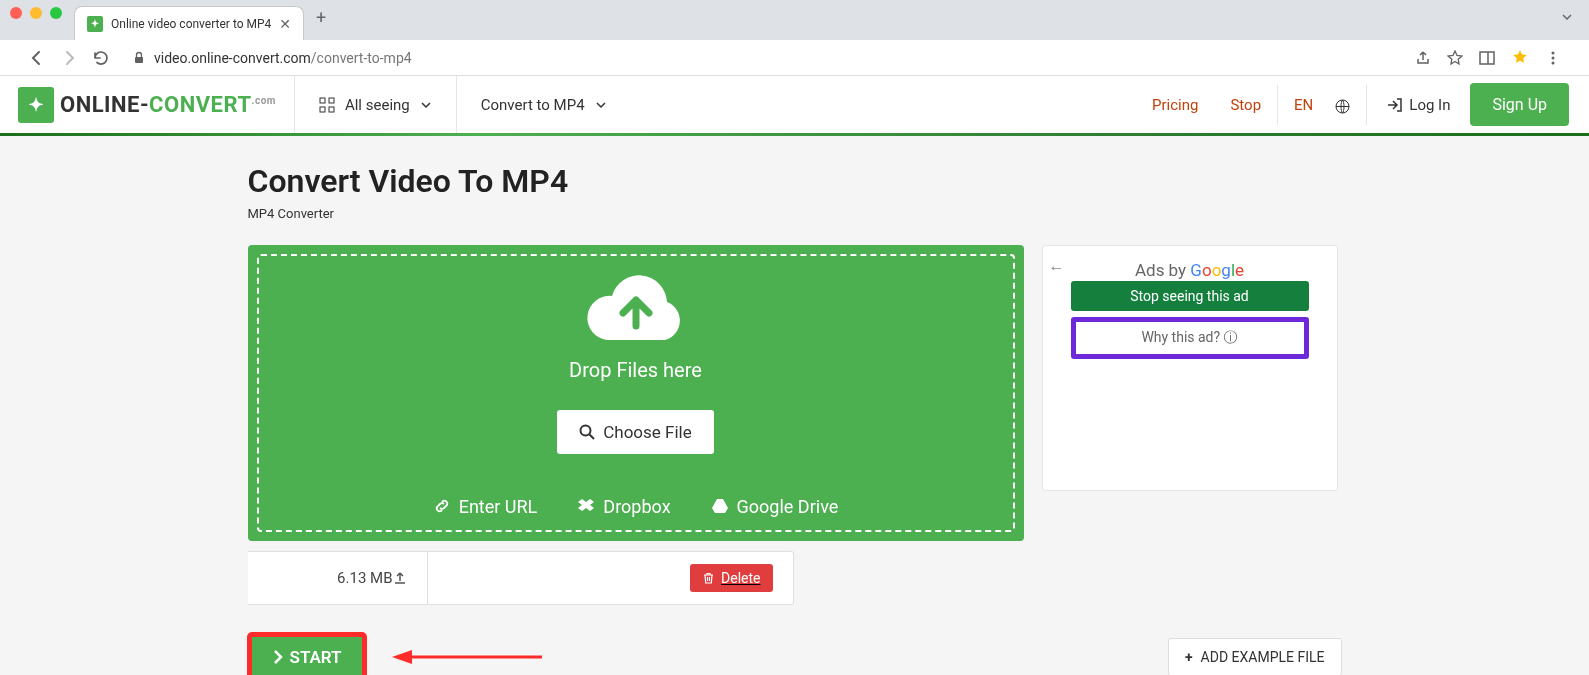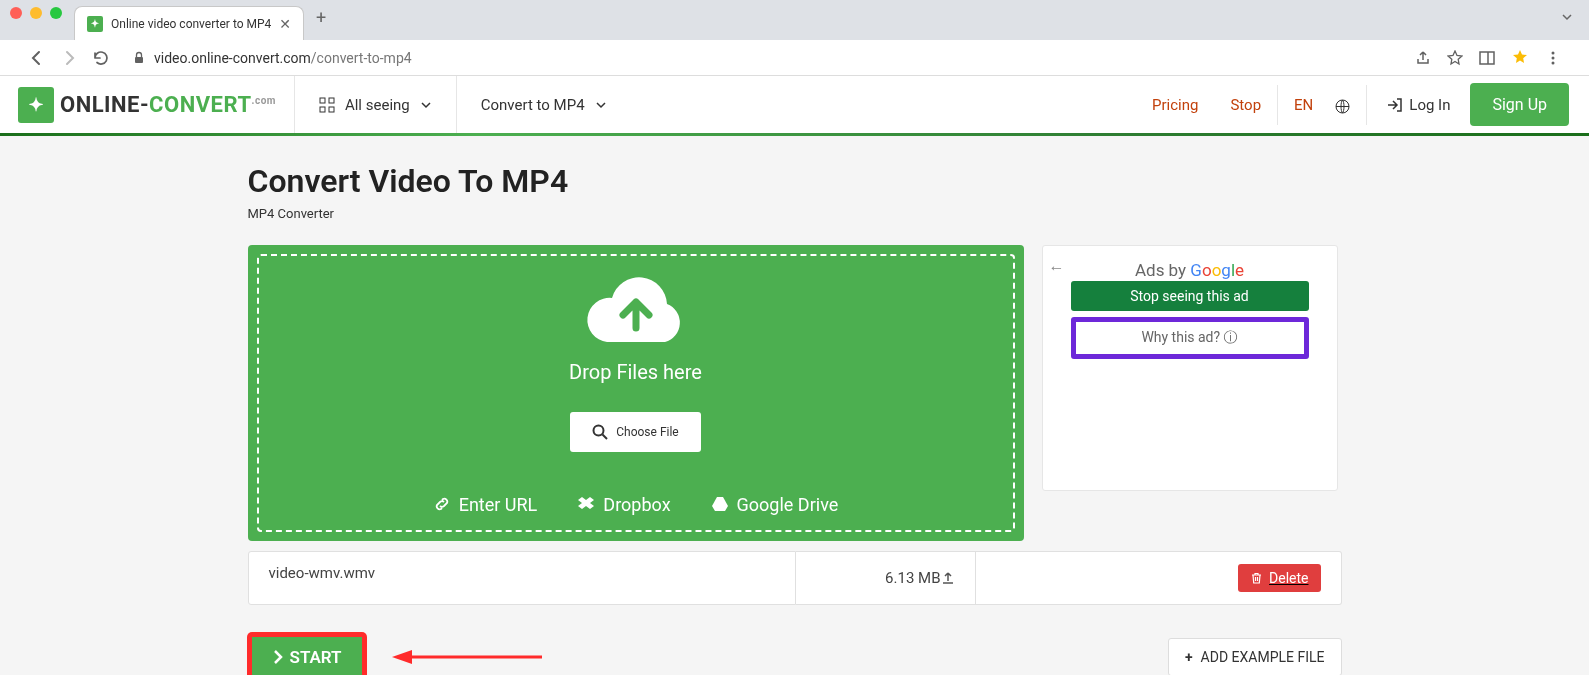--- a/index.html
+++ b/index.html
@@ -47,21 +47,21 @@
 .content { padding: 26px 0 0 0; display:flex; justify-content:center; }
 .main-col { width: 1094px; }
 .page-title { font-size: 32px; font-weight: 600; color: #222; }
 .page-sub { font-size: 13px; color: #333; margin-top: 6px; }
 
 .row { display:flex; gap: 18px; margin-top: 24px; align-items:flex-start;}
 .drop-zone { width: 776px; height: 296px; background: #4CAF50; border-radius: 4px; padding: 9px; }
 .drop-inner { width:100%; height:100%; border: 2px dashed #fff; border-radius: 4px; display:flex; flex-direction:column; align-items:center; justify-content:center; color:#fff; }
 .cloud-icon { width: 110px; height: 78px; margin-bottom: 10px; }
 .drop-text { font-size: 20px; margin-bottom: 28px; }
-.choose-btn { background:#fff; color:#333; padding: 12px 22px; border-radius:3px; font-size:12px; display:flex; align-items:center; gap:8px; cursor:pointer; }
+.choose-btn { background:#fff; color:#333; padding: 12px 22px; border-radius:3px; font-size:17px; display:flex; align-items:center; gap:8px; cursor:pointer; }
 .source-row { display:flex; gap: 40px; margin-top: 42px; }
 .source-link { color:#fff; font-size:18px; display:flex; align-items:center; gap:8px; cursor:pointer;}
 
 .ad-box { width: 296px; height: 246px; background:#fff; border:1px solid #e6e6e6; border-radius:3px; position:relative; padding: 14px 28px;}
 .ad-back { position:absolute; left:6px; top:10px; color:#888; font-size:16px; cursor:pointer;}
 .ad-title { text-align:center; font-size:17px; color:#666; }
 .ad-google { font-family: Georgia, serif; font-weight:400;}
 .ad-g-multi span:nth-child(1){color:#4285F4;} .ad-g-multi span:nth-child(2){color:#EA4335;} .ad-g-multi span:nth-child(3){color:#FBBC05;} .ad-g-multi span:nth-child(4){color:#4285F4;} .ad-g-multi span:nth-child(5){color:#34A853;} .ad-g-multi span:nth-child(6){color:#EA4335;}
 .ad-stop { background:#15803d; color:#fff; text-align:center; padding:7px; border-radius:3px; font-size:14px; cursor:pointer; margin-bottom:6px;}
 .ad-why { background:#fff; border:5px solid #6d28d9; color:#666; text-align:center; padding:7px; border-radius:3px; font-size:14px; cursor:pointer;}
@@ -255,21 +255,20 @@
         <span class="ad-back">←</span>
         <div class="ad-title">
           <span>Ads by </span><span class="ad-google ad-g-multi"><span>G</span><span>o</span><span>o</span><span>g</span><span>l</span><span>e</span></span>
         </div>
         <div class="ad-stop">Stop seeing this ad</div>
         <div class="ad-why">Why this ad? ⓘ</div>
       </div>
     </div>
 
     <div class="file-row">
-      <div class="file-cell file-name">video-wmv.wmv</div>
       <div class="file-cell file-size">
         <span>6.13 MB</span>
         <svg width="14" height="14" viewBox="0 0 14 14">
             <path d="M7 10V2M7 2L4 5M7 2l3 3M2 12h10" stroke="#555" stroke-width="1.5" fill="none"></path>
           </svg>
       </div>
       <div class="file-cell file-act">
         <div class="delete-btn">
           <svg width="13" height="13" viewBox="0 0 13 13">
               <path d="M2 3h9M5 3V1.5h3V3M3 3l.7 8h5.6L10 3M5.5 5v4M7.5 5v4" stroke="#fff" stroke-width="1.2" fill="none"></path>

